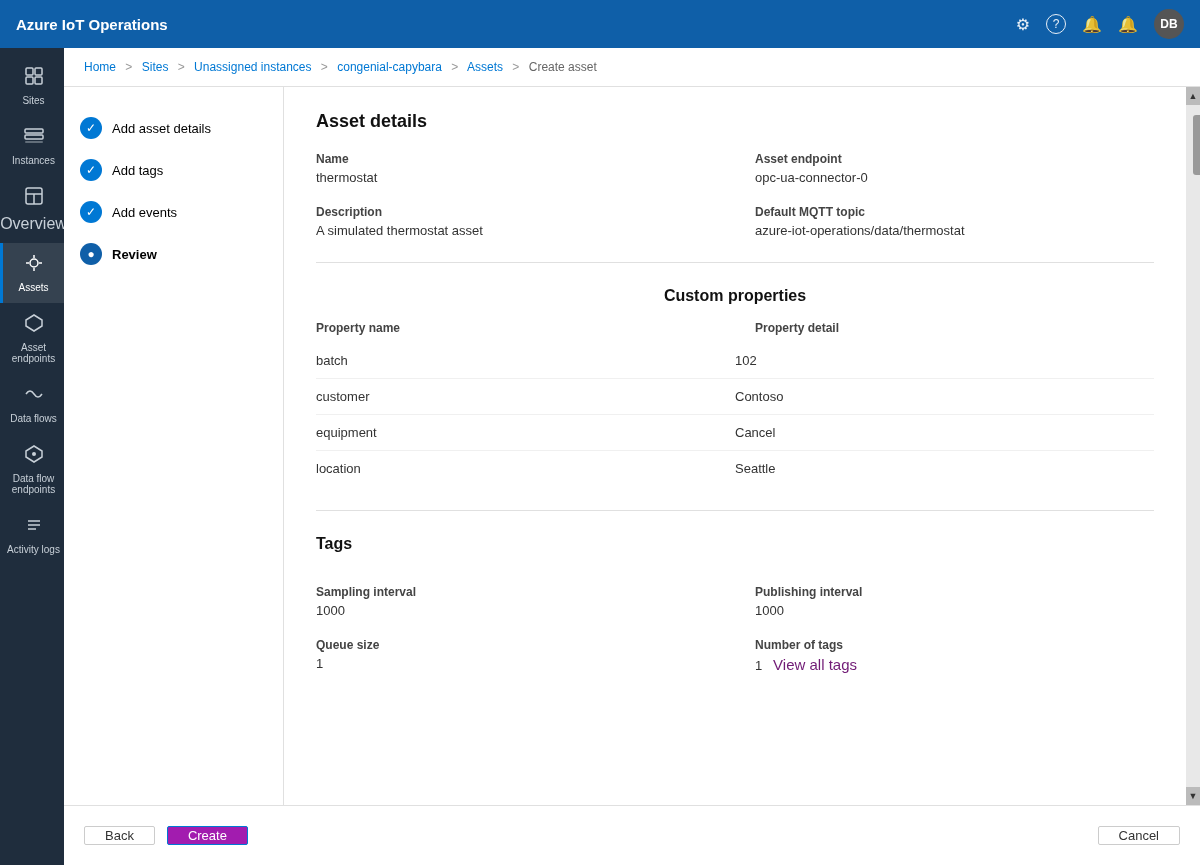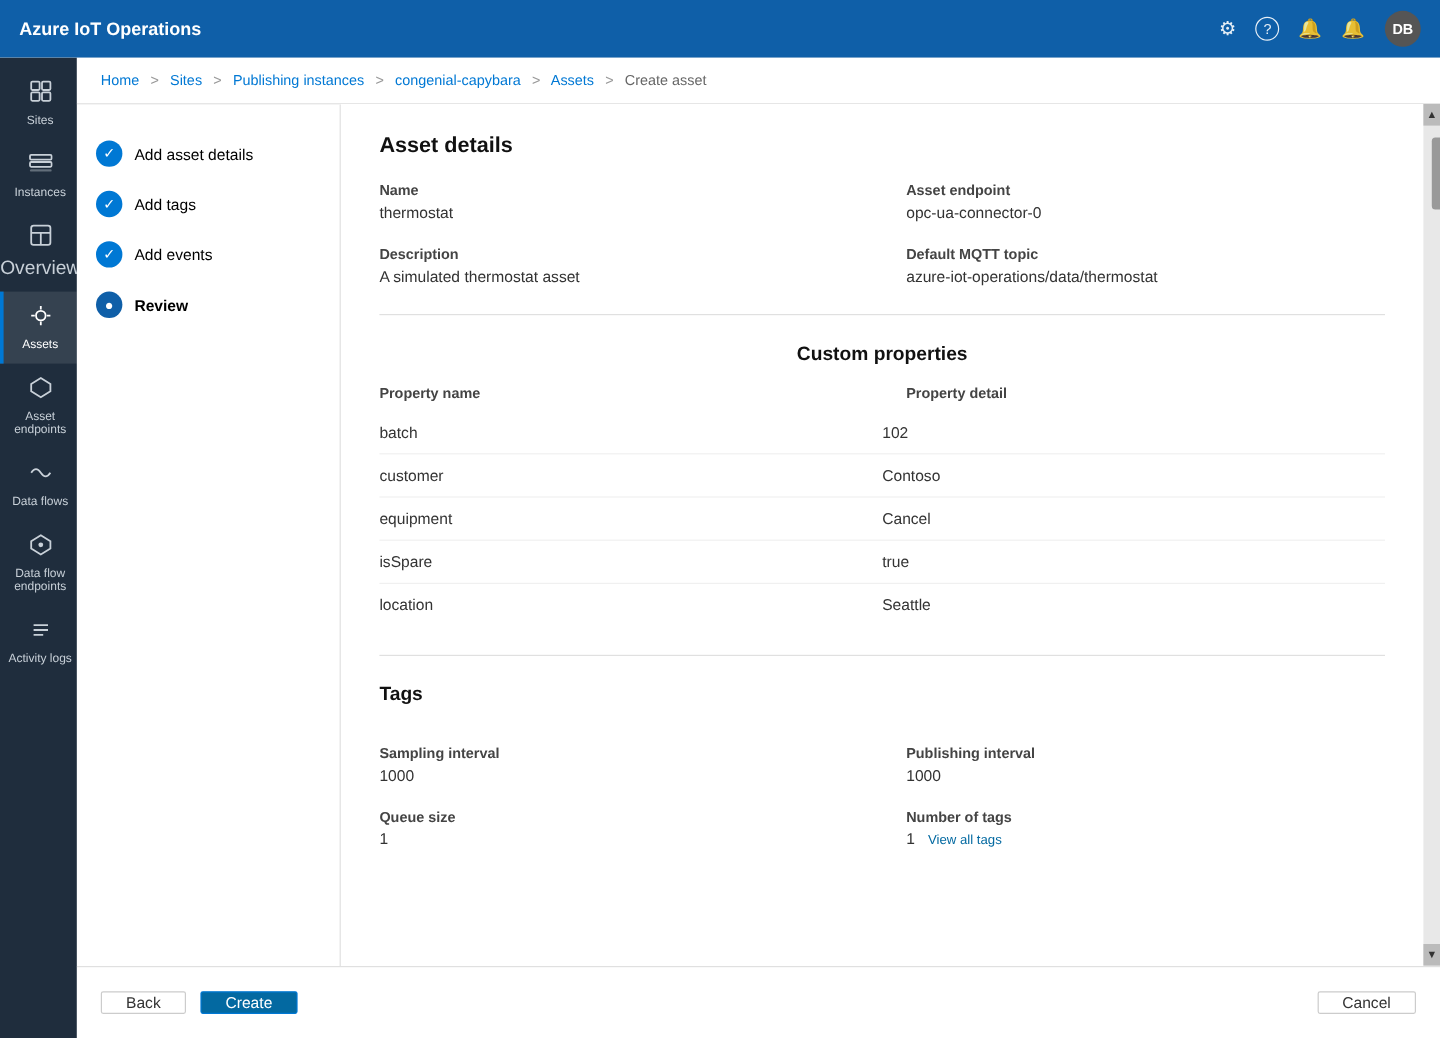--- a/index.html
+++ b/index.html
@@ -224,23 +224,23 @@
 
     .tags-section { margin-top: 8px; }
     .tags-title {
       font-size: 16px;
       font-weight: 600;
       color: #111;
       margin-bottom: 32px;
     }
 
     .view-all-link {
-      color: #0369a1;
+      color: #701a75;
       text-decoration: none;
-      font-size: 11px;
+      font-size: 15px;
       text-align: center;
     }
 
     
     .main-content::-webkit-scrollbar { width: 8px; }
     .main-content::-webkit-scrollbar-track { background: #f0f0f0; }
     .main-content::-webkit-scrollbar-thumb { background: #ccc; }
 
     
     .footer {
@@ -256,21 +256,21 @@
     .btn {
       padding: 1px 20px;
       font-size: 13px;
       border-radius: 2px;
       cursor: pointer;
       border: 1px solid #ccc;
       background: white;
       color: #333;
     }
     .btn-primary {
-      background: #0369a1;
+      background: #a21caf;
       color: white;
       border-color: #0078d4;
     }
     .btn-cancel {
       margin-left: auto;
     }
   </style>
 </head>
 <body>
 
@@ -365,21 +365,21 @@
     </div>
   </aside>
 
   <div class="content-area">
 
     <div class="breadcrumb">
       <a href="#">Home</a>
       <span class="sep">&gt;</span>
       <a href="#">Sites</a>
       <span class="sep">&gt;</span>
-      <a href="#">Publishing instances</a>
+      <a href="#">Unassigned instances</a>
       <span class="sep">&gt;</span>
       <a href="#">congenial-capybara</a>
       <span class="sep">&gt;</span>
       <a href="#">Assets</a>
       <span class="sep">&gt;</span>
       <span>Create asset</span>
     </div>
 
     <div class="page-layout">
 
@@ -448,24 +448,20 @@
               <span class="prop-name">batch</span>
               <span class="prop-value">102</span>
             </div>
             <div class="prop-row">
               <span class="prop-name">customer</span>
               <span class="prop-value">Contoso</span>
             </div>
             <div class="prop-row">
               <span class="prop-name">equipment</span>
               <span class="prop-value">Cancel</span>
-            </div>
-            <div class="prop-row">
-              <span class="prop-name">isSpare</span>
-              <span class="prop-value">true</span>
             </div>
             <div class="prop-row">
               <span class="prop-name">location</span>
               <span class="prop-value">Seattle</span>
             </div>
           </div>
 
           <hr class="section-divider">
           <div class="tags-section">
             <h3 class="tags-title">Tags</h3>

